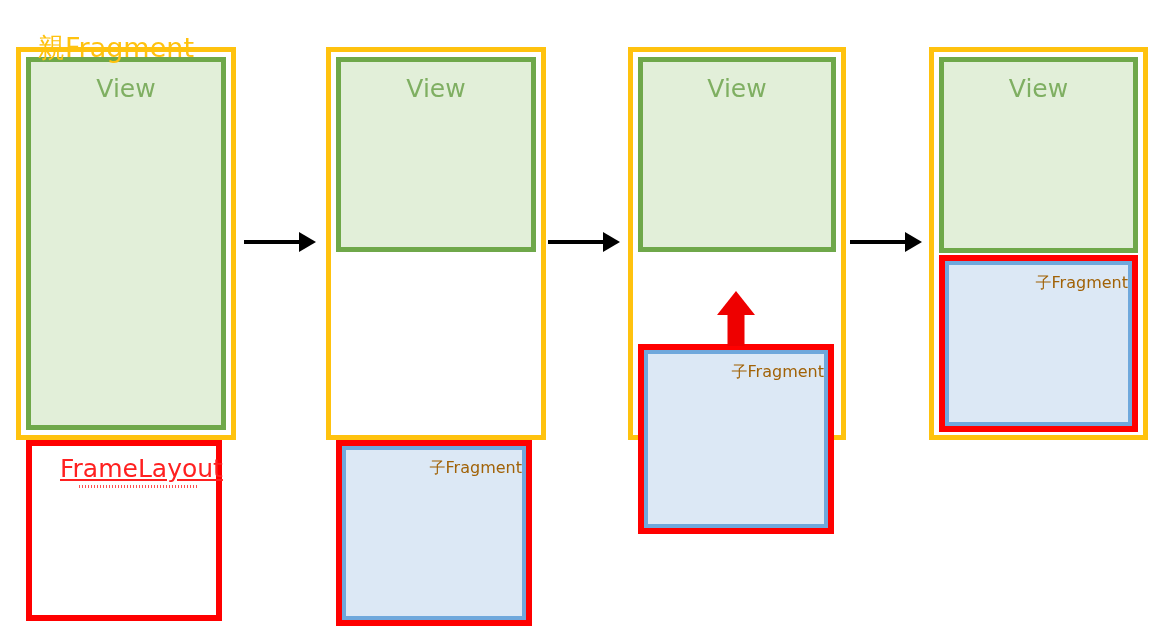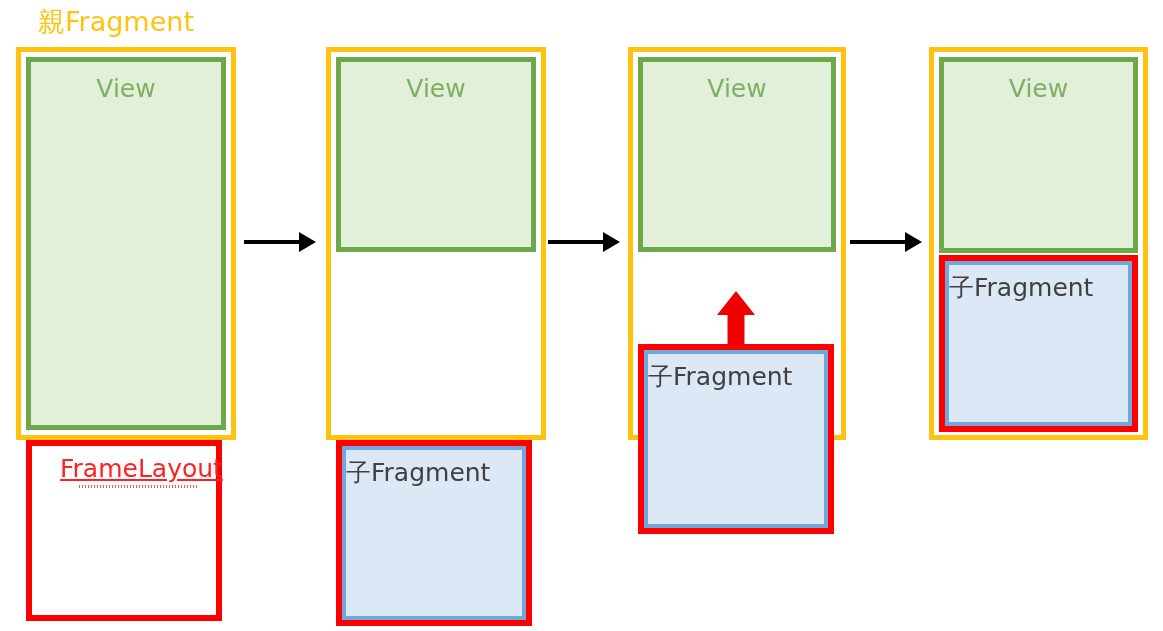--- a/index.html
+++ b/index.html
@@ -92,25 +92,25 @@
     background: #FFFFFF;
     padding: 0;
   }
   .child-inner {
     width: 100%;
     height: 100%;
     border: 4px solid #6FA8DC;
     background: #DCE8F5;
   }
   .child-label {
-    color: #404040;
-    font-size: 25px;
-    line-height: 1;
-    white-space: nowrap;
-    text-align: left;
+    color: #a16207;
+    font-size: 16px;
+    line-height: 1;
+    white-space: nowrap;
+    text-align: right;
     margin-top: 10px;
   }
 
   
   .arrow-black { position: absolute; }
   .arrow-black .shaft {
     position: absolute;
     left: 0;
     top: 50%;
     transform: translateY(-50%);
@@ -147,21 +147,21 @@
     border-left: 19px solid transparent;
     border-right: 19px solid transparent;
     border-bottom: 24px solid #EE0000;
   }
 
   
   .z-frame   { z-index: 2; }
   .z-view    { z-index: 3; }
   .z-child   { z-index: 5; }
   .z-arrow   { z-index: 6; }
-  .z-title   { z-index: 7; }
+  .z-title   { z-index: 7; margin-top: 26px; }
 </style>
 </head>
 <body>
 
 <div id="stage">
 
   <div class="node parent-title z-title" style="left:38px; top:8px;">親Fragment</div>
 
   <div class="node parent-frame z-frame" style="left:16px; top:47px; width:220px; height:393px;"></div>
 

